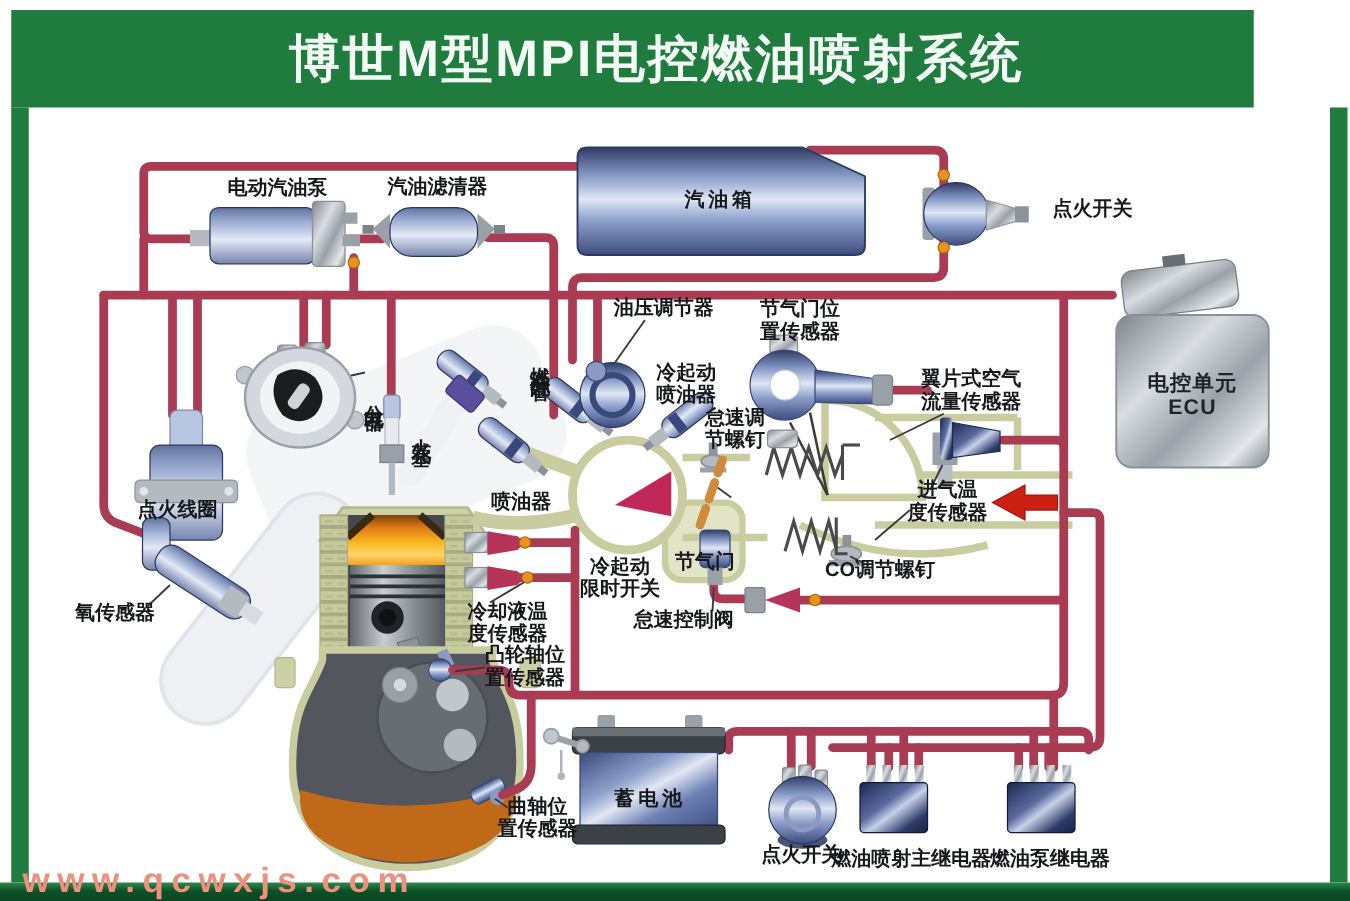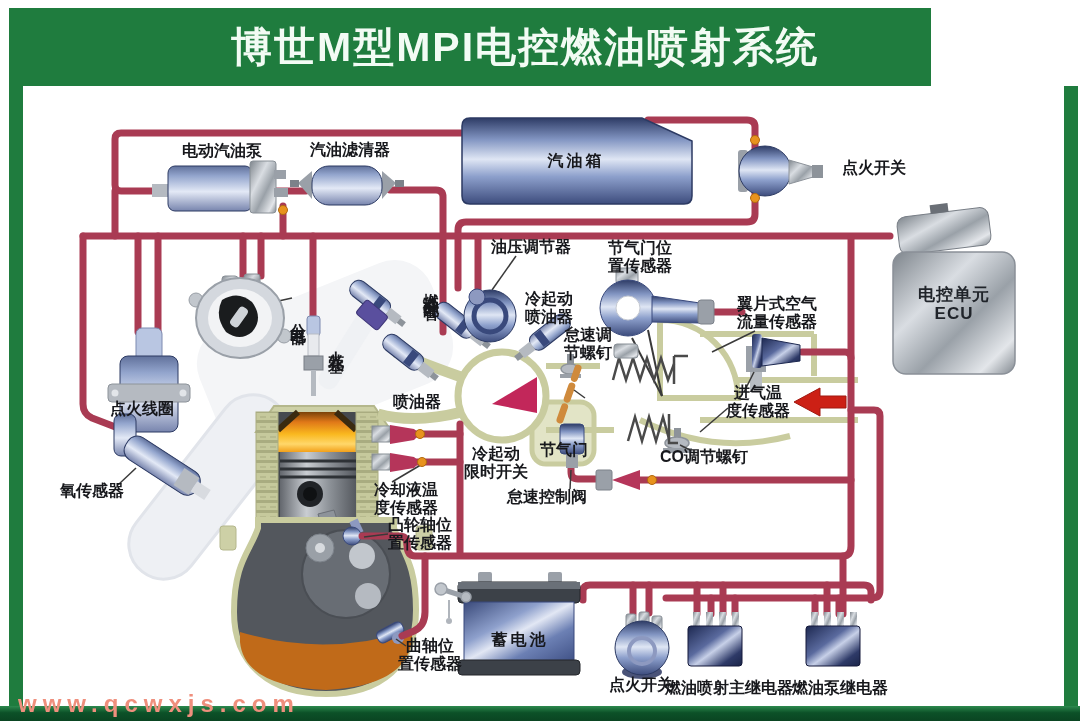--- a/index.html
+++ b/index.html
@@ -1,35 +1,35 @@
 <!DOCTYPE html>
 <html><head>
 <meta charset="utf-8">
 <style>
   html,body{margin:0;padding:0;background:#ffffff;}
   #stage{position:relative;width:1080px;height:721px;background:#ffffff;overflow:hidden;
          font-family:"Liberation Sans",sans-serif;}
-  .band-top{position:absolute;left:9px;top:8px;width:922px;height:78px;background:#1f7c3e;z-index:4;}
+  .band-top{position:absolute;left:9px;top:8px;width:994px;height:78px;background:#1f7c3e;z-index:4;}
   .title{position:absolute;left:516px;top:50%;transform:translate(-50%,-50%);
          color:#f2fbf4;font-weight:bold;font-size:41px;letter-spacing:2px;white-space:nowrap;
          font-family:"Liberation Sans",sans-serif;}
   .border-left{position:absolute;left:9px;top:86px;width:14px;height:620px;background:#1f7c3e;z-index:4;}
   .border-right{position:absolute;left:1064px;top:86px;width:14px;height:620px;background:#1f7c3e;z-index:4;}
   .band-bottom{position:absolute;left:0;top:706px;width:1080px;height:15px;
                background:linear-gradient(180deg,#2d8a4e,#0c5128 45%,#0a4522);z-index:4;}
   #art{position:absolute;left:0;top:0;z-index:2;}
   #labels{position:absolute;left:0;top:0;width:1080px;height:629px;z-index:5;pointer-events:none;}
   .lbl{position:absolute;transform:translate(-50%,-50%);text-align:center;
        font-weight:bold;font-size:16px;line-height:1.12;color:#17181c;white-space:nowrap;}
   .lbl.big{font-size:16px;letter-spacing:3px;}
   .lbl.ecu{font-size:17px;letter-spacing:1px;color:#20242a;}
   .lbl.v{writing-mode:vertical-rl;text-orientation:upright;letter-spacing:3px;}
   .lbl.wm1{transform:translate(0,-50%);font-size:45px;color:#a9b0c3;letter-spacing:3px;
            opacity:.95;z-index:8;text-shadow:0 0 2px #ffffff;}
-  .lbl.wm2{transform:translate(0,-50%);font-size:24px;color:#ef8f7d;letter-spacing:6px;z-index:8;}
+  .lbl.wm2{transform:translate(0,-50%);font-size:28px;color:#ef8f7d;letter-spacing:6px;z-index:8;}
 </style>
 </head>
 <body>
 
 <div id="stage">
 
   <div class="band-top">
     <div class="title">博世M型MPI电控燃油喷射系统</div>
   </div>
   <div class="border-left"></div>
@@ -479,21 +479,21 @@
       </div>
       <div class="lbl" style="left: 641px; top: 685px;">
         <div>点火开关</div>
       </div>
       <div class="lbl" style="left: 729px; top: 688px;">
         <div>燃油喷射主继电器</div>
       </div>
       <div class="lbl" style="left: 840px; top: 688px;">
         <div>燃油泵继电器</div>
       </div>
-      <div class="lbl ecu" style="left: 954px; top: 304px;">
+      <div class="lbl ecu" style="left: 954px; top: 316px;">
         <div>电控单元</div>
         <div>ECU</div>
       </div>
       <div class="lbl wm2" style="left: 18px; top: 704px;">
         <div>www.qcwxjs.com</div>
       </div>
     </div>
 </div>
 
 </body></html>

